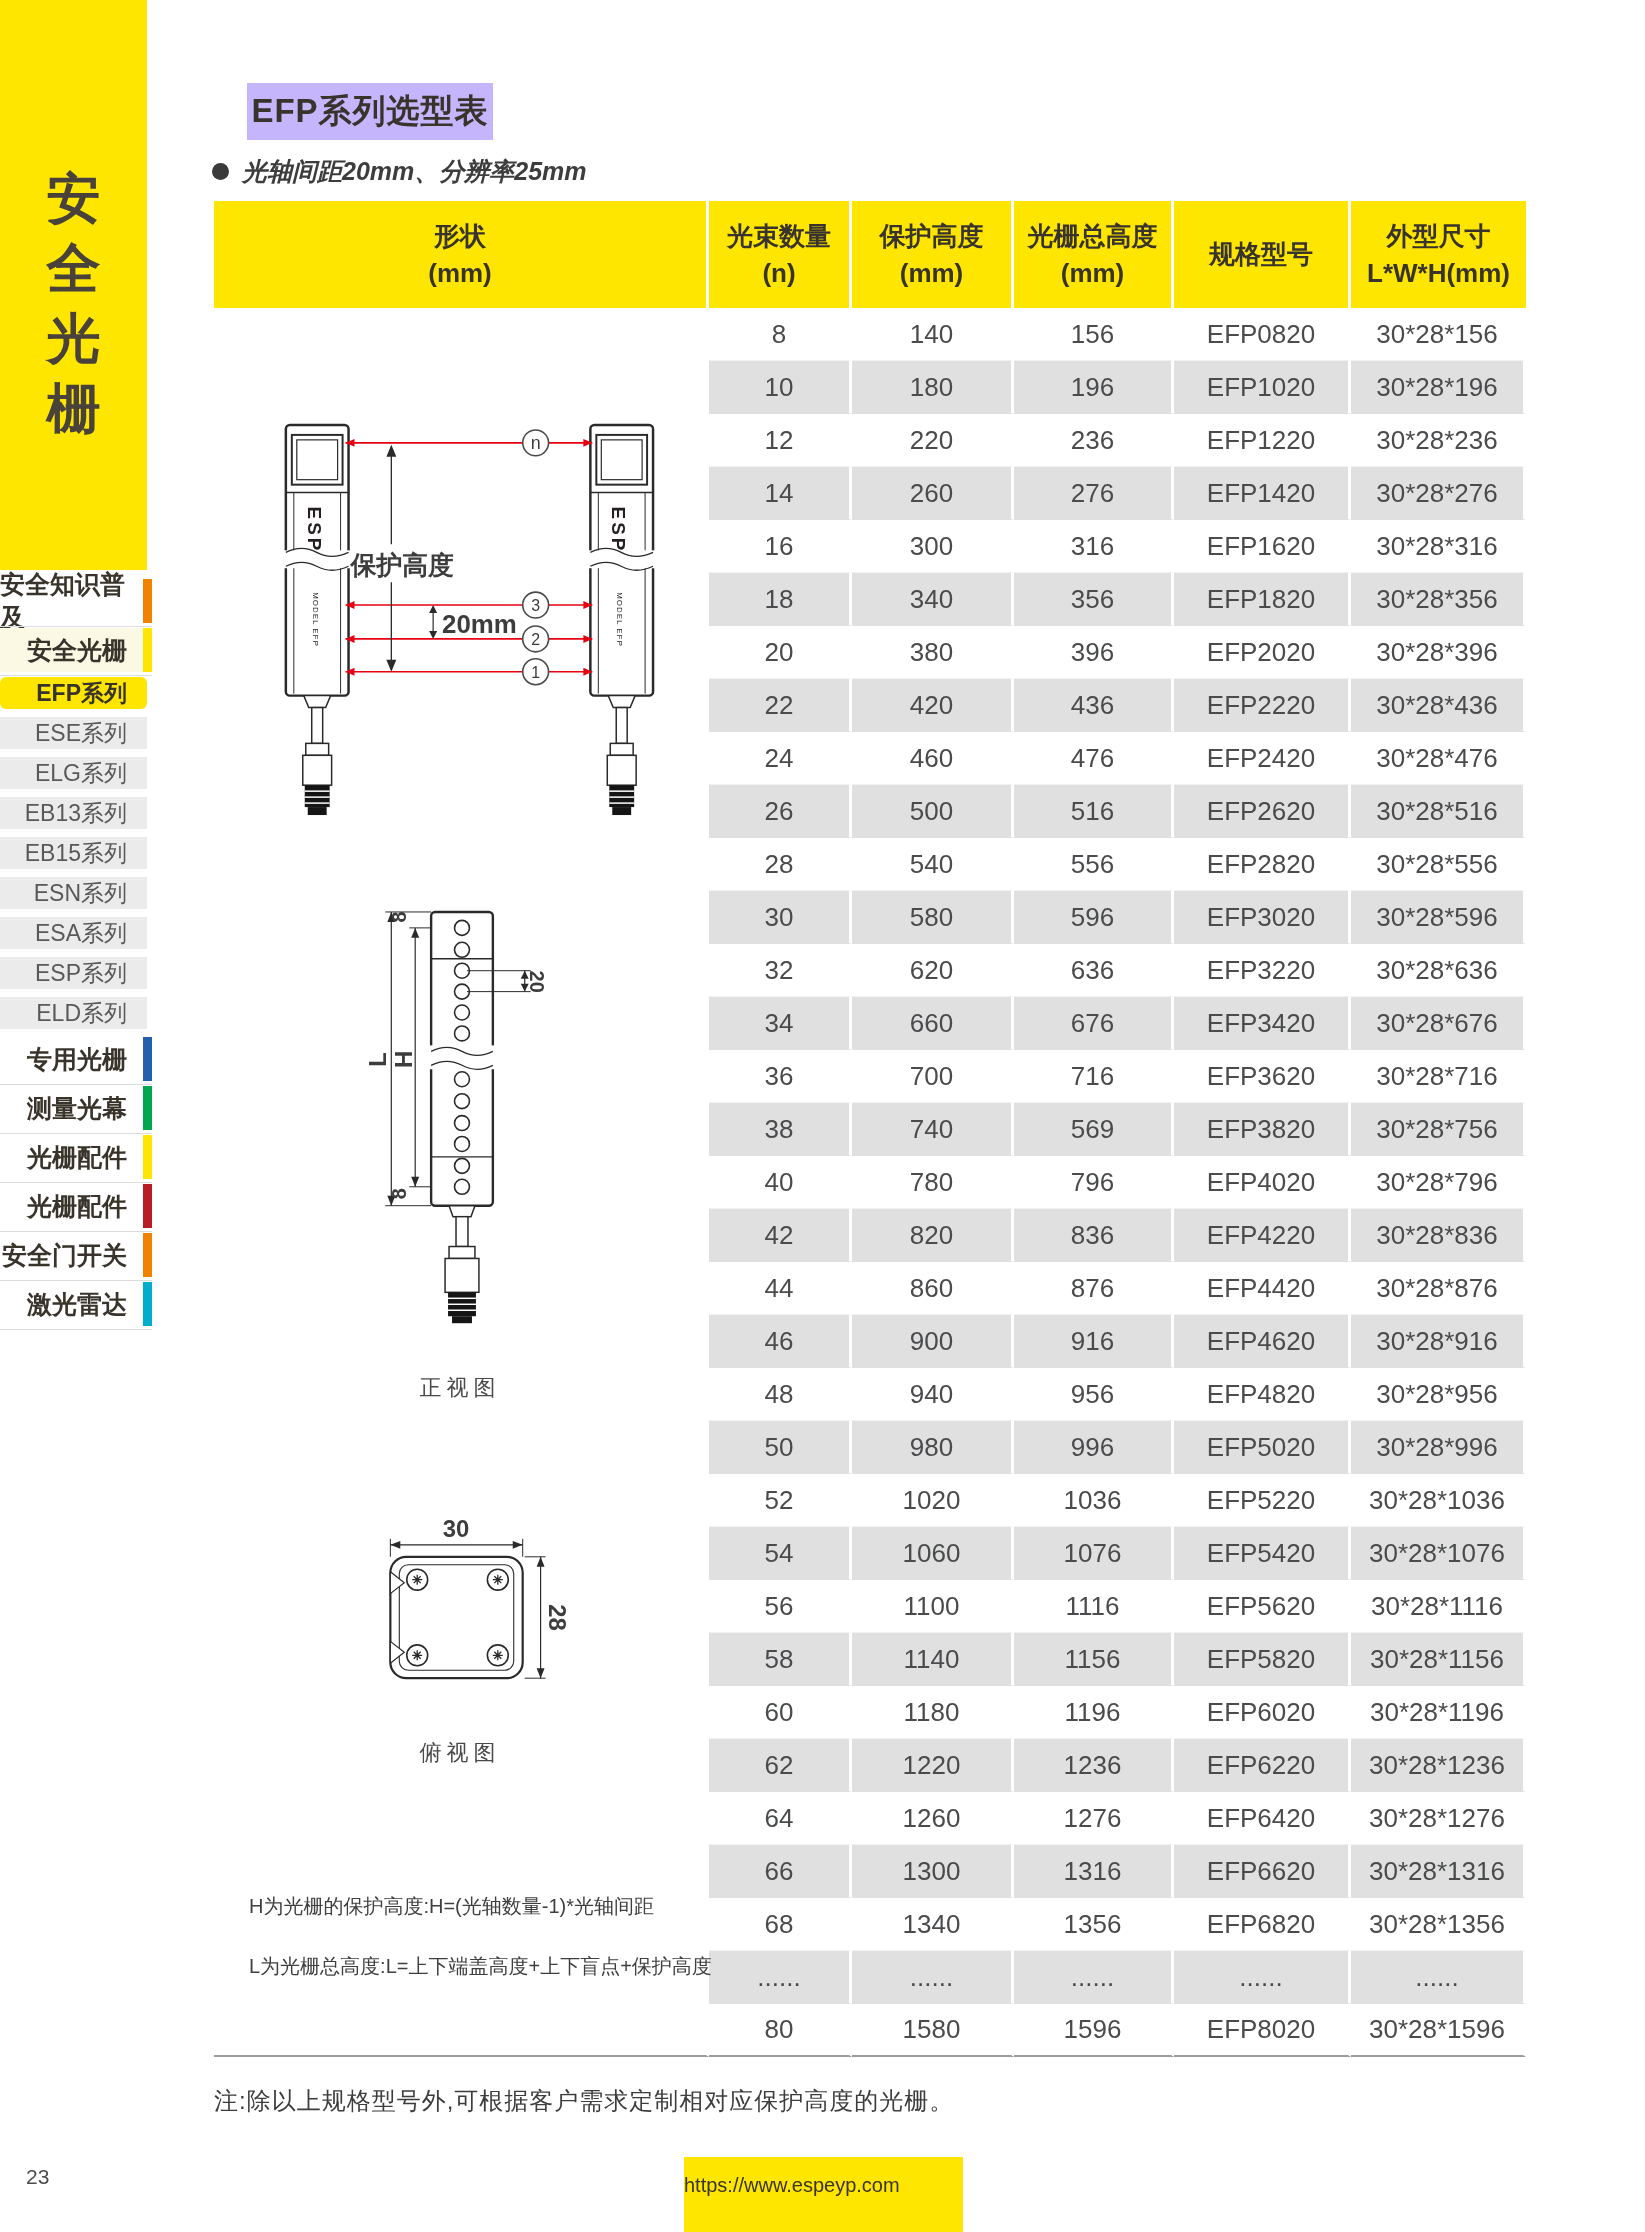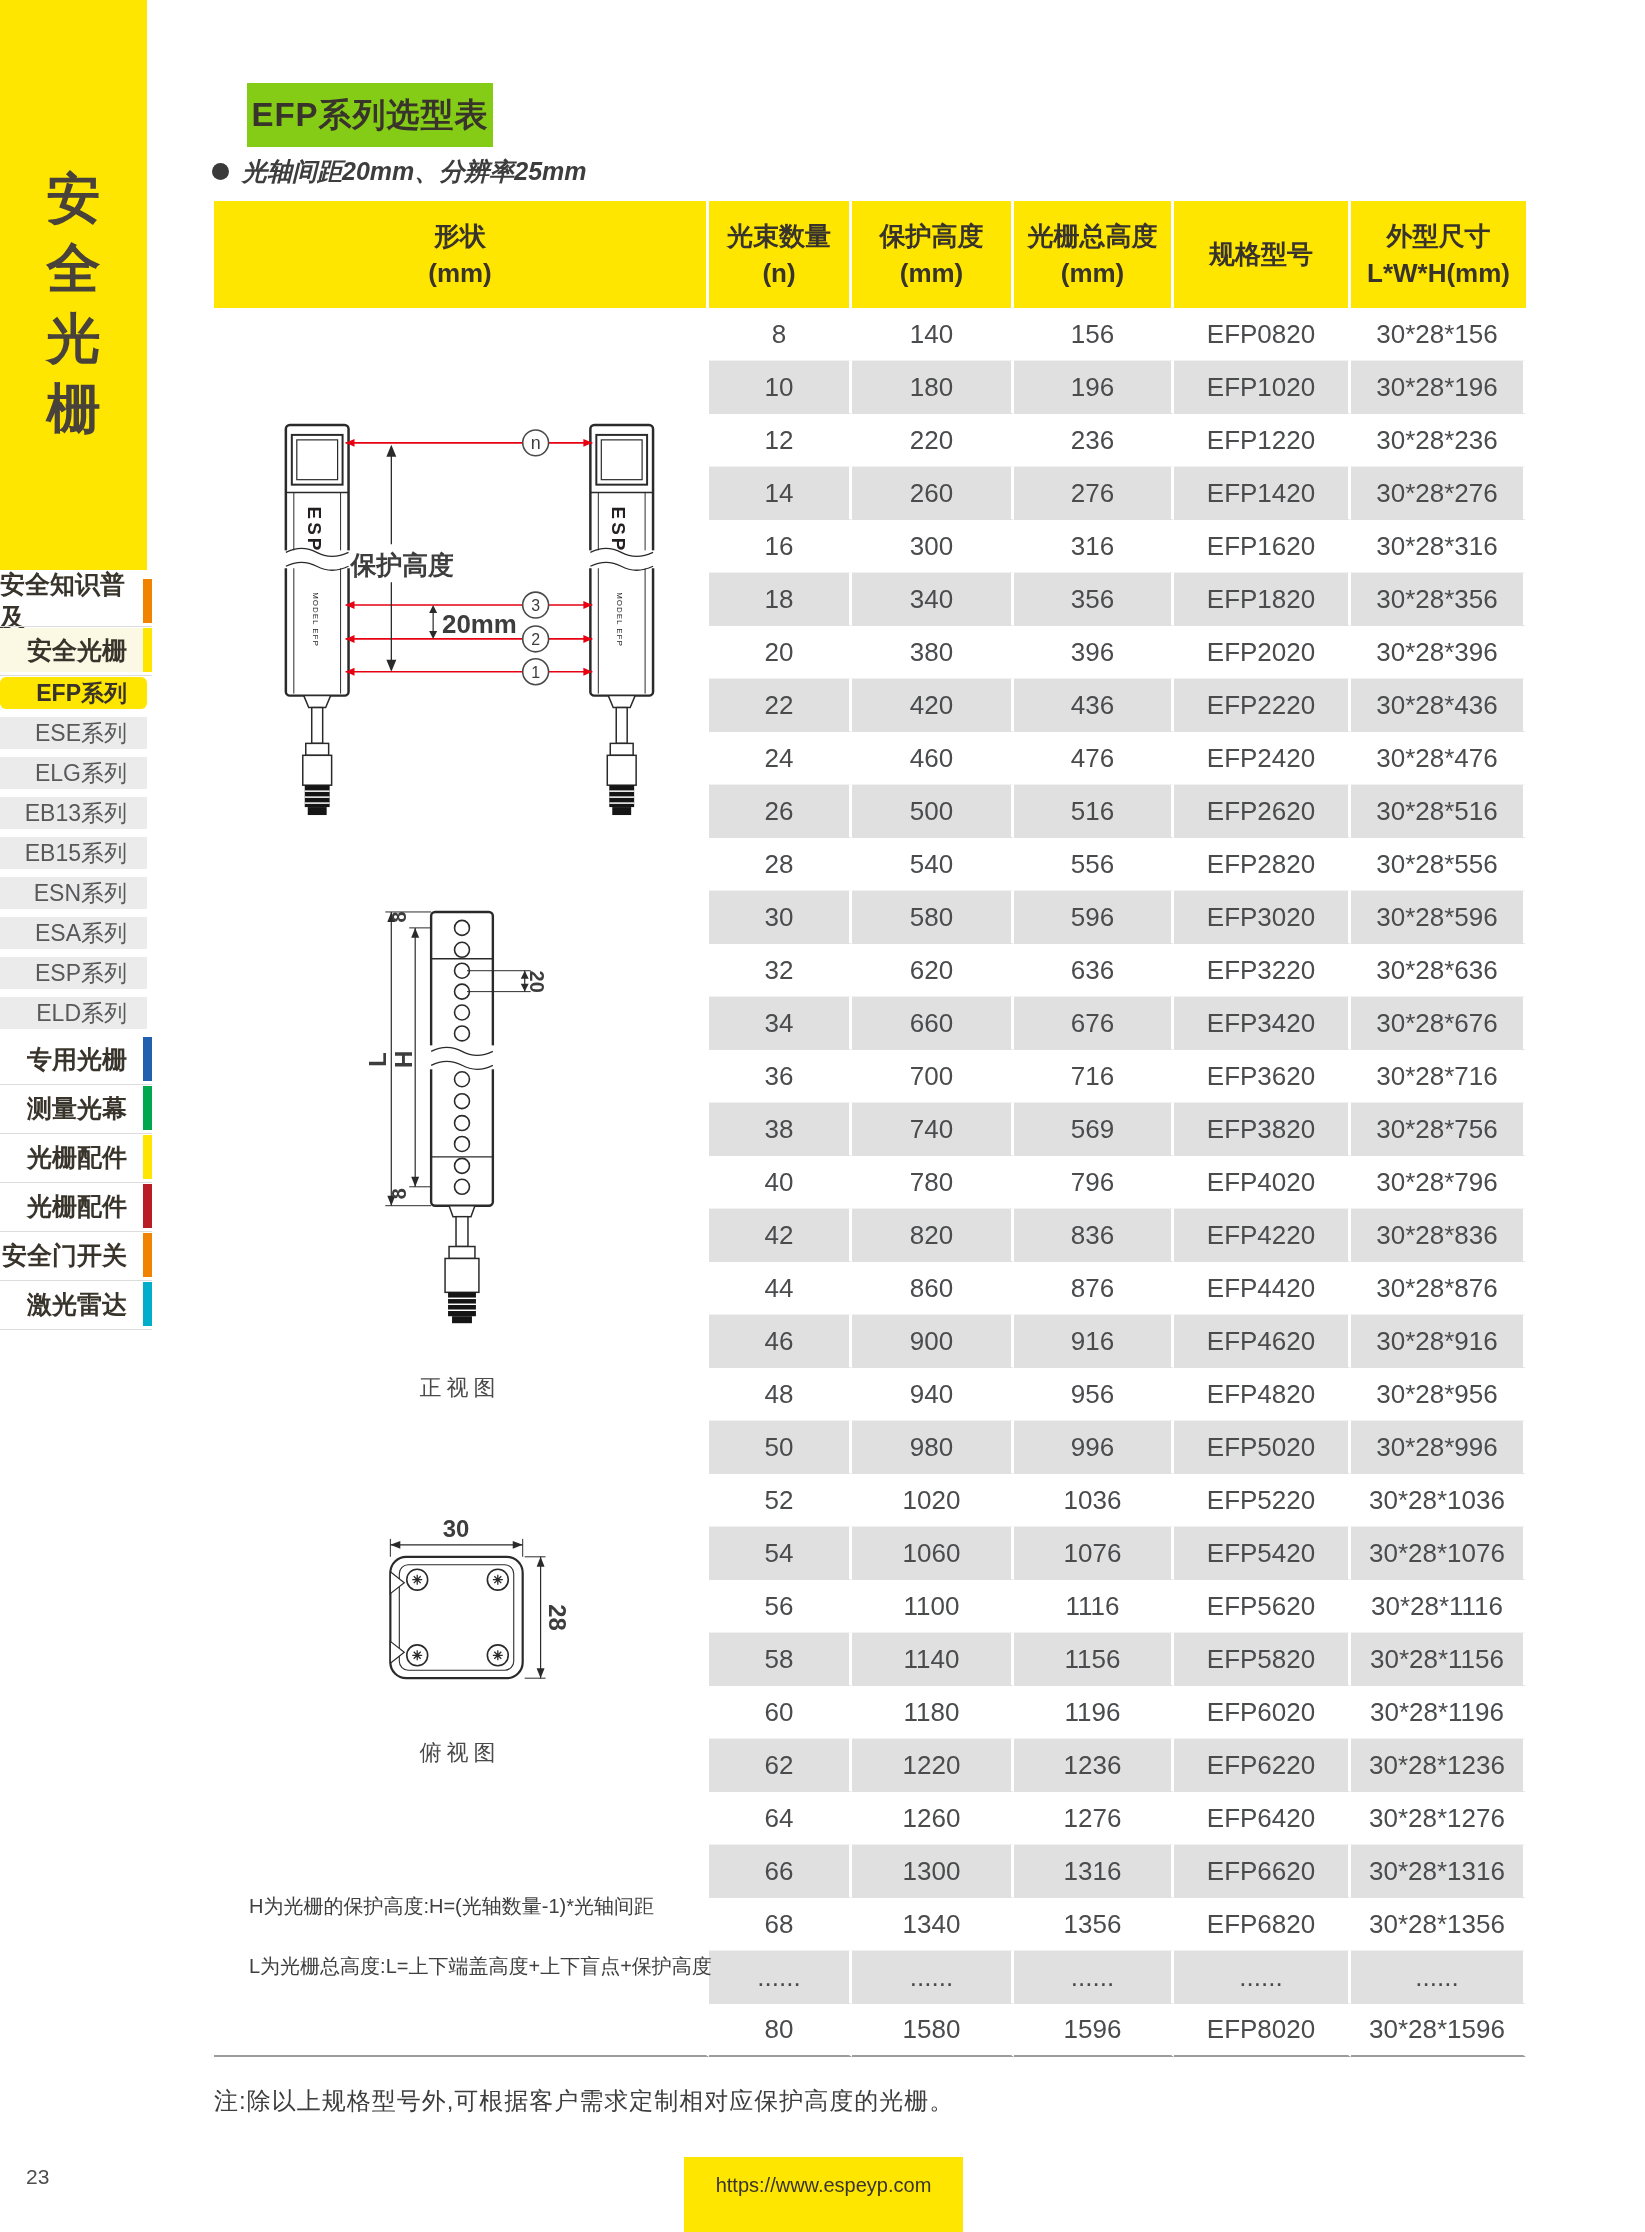--- a/index.html
+++ b/index.html
@@ -14,21 +14,21 @@
   .menu{left:0;top:579px;width:159px;}
   .side-item{position:relative;width:147px;display:flex;align-items:center;justify-content:flex-end;
              padding-right:20px;box-sizing:border-box;}
   .side-item.section{height:44px;margin-bottom:5px;font-weight:bold;font-size:25px;color:#39342b;}
   .side-item.section::after{content:"";position:absolute;left:0;right:-5px;bottom:-4px;height:1px;background:#dcdcdc;}
   .side-item.sub{height:32px;margin-bottom:8px;font-size:23px;color:#58595b;background:#ebebeb;}
   .side-item.sub.active{font-weight:bold;color:#39342b;border-radius:6px;}
   .accent-bar{position:absolute;right:-5px;top:0;width:9px;height:100%;}
 
   
-  .title-box{left:247px;top:83px;width:246px;height:64px;background:#84cc16;
+  .title-box{left:247px;top:83px;width:246px;height:57px;background:#c4b5fd;
              display:flex;align-items:center;justify-content:center;
              font-size:33px;font-weight:bold;color:#39342b;letter-spacing:1px;}
   .bullet-row{left:212px;top:155px;display:flex;align-items:center;gap:13px;font-style:italic;}
   .dot{width:17px;height:17px;border-radius:50%;background:#3a3a3a;}
   .bullet-text{font-size:25px;font-weight:bold;color:#3d3d3d;}
 
   
   table.spec{position:absolute;left:214px;top:201px;width:1312px;border-collapse:separate;border-spacing:0;table-layout:fixed;}
   table.spec th{background:#FFE600;height:107px;font-size:26px;font-weight:bold;color:#39342b;
                 text-align:center;vertical-align:middle;border-right:3px solid #fff;line-height:1.4;padding:0;}
@@ -39,21 +39,21 @@
   tr:last-child td.data{border-bottom:2px solid #9c9c9c;}
   td.shape-cell{background:#fff;border-right:3px solid #fff;border-bottom:2px solid #9c9c9c;
                 padding:0;vertical-align:top;position:relative;}
   #shape-content{position:absolute;inset:0;}
   .view-label{position:absolute;width:100%;text-align:center;font-size:22px;color:#4a4a4a;letter-spacing:5px;}
   .note-line{position:absolute;left:35px;white-space:nowrap;font-size:20px;color:#3f3f3f;}
 
   .footnote{left:214px;top:2085px;font-size:24px;color:#3d3d3d;letter-spacing:1px;}
   .pageno{left:26px;top:2165px;font-size:21px;color:#4d4d4d;}
   .urlbox{left:684px;top:2157px;width:279px;height:76px;background:#FFE600;box-sizing:border-box;
-          padding-top:17px;text-align:center;font-size:20px;color:#39342b;}
+          padding-top:17px;text-align:left;font-size:20px;color:#39342b;}
 
   svg text{font-family:"Liberation Sans","DejaVu Sans",sans-serif;}
   .dimtxt{fill:#3d3d3d;font-weight:bold;}
   .cadline{stroke:#2a2a2a;}
 </style>
 </head>
 <body>
 
 <div class="page">
 

